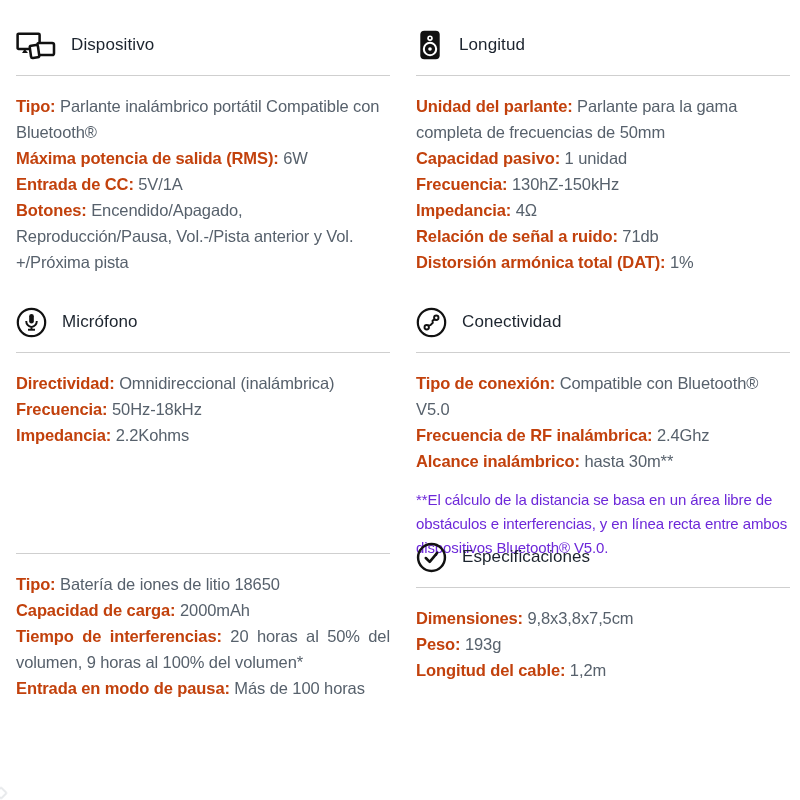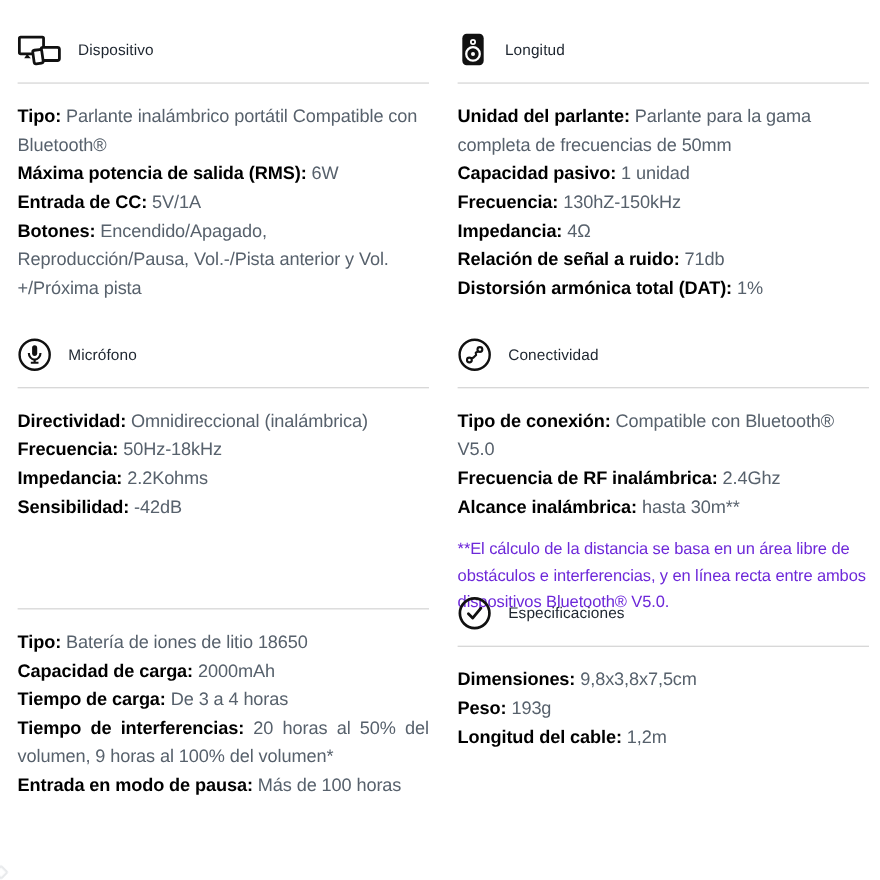--- a/index.html
+++ b/index.html
@@ -17,38 +17,38 @@
   .section { min-width:0; }
 
   .sec-header {
     display:flex;
     align-items:center;
     gap:15px;
     height:34px;
   }
   .sec-icon { flex:0 0 auto; display:flex; align-items:center; justify-content:center; }
   .sec-title {
-    font-size:14px;
+    font-size:17px;
     color:#1c242e;
     letter-spacing:.1px;
   }
   .divider {
     border:none;
     border-top:1px solid #cfcfcf;
     margin-top:13px;
   }
   .items { margin-top:17px; }
   .items p.spec {
     font-size:16.5px;
     line-height:26px;
     color:#57616c;
     letter-spacing:-0.1px;
   }
   .items p.spec b {
-    color:#000000;
+    color:#c2410c;
     font-weight:bold;
   }
   .items p.spec.justify { text-align:justify; }
   .footnote {
     margin-top:14px;
     font-size:15px;
     line-height:24px;
     color:#6d28d9;
     letter-spacing:-0.1px;
   }
@@ -126,52 +126,50 @@
           <line x1="9.3" y1="17.6" x2="14.7" y2="17.6" stroke="#111" stroke-width="1.5"></line>
         </svg>
       </span>
       <span class="sec-title">Micrófono</span>
     </div>
     <hr class="divider">
     <div class="items">
         <p class="spec"><b>Directividad:</b><span> Omnidireccional (inalámbrica)</span></p>
         <p class="spec"><b>Frecuencia:</b><span> 50Hz-18kHz</span></p>
         <p class="spec"><b>Impedancia:</b><span> 2.2Kohms</span></p>
-        <p class="spec"><b>Sensibilidad:</b><span> -42dB</span></p>
       </div>
 
   </div>
 
   <div class="section">
     <div class="sec-header">
       <span class="sec-icon">
         <svg width="31" height="31" viewBox="0 0 24 24" fill="none" stroke="#111">
           <circle cx="12" cy="12" r="10.6" stroke-width="1.7"></circle>
           <circle cx="8.3" cy="15.7" r="1.7" stroke-width="1.5"></circle>
           <circle cx="15.7" cy="8.3" r="1.7" stroke-width="1.5"></circle>
           <path d="M9.6 14.4 L11.2 14 L13 12.2 L12.8 10.6 L14.4 9.6" stroke-width="1.5" stroke-linecap="round" stroke-linejoin="round"></path>
         </svg>
       </span>
       <span class="sec-title">Conectividad</span>
     </div>
     <hr class="divider">
     <div class="items">
         <p class="spec"><b>Tipo de conexión:</b><span> Compatible con Bluetooth® V5.0</span></p>
         <p class="spec"><b>Frecuencia de RF inalámbrica:</b><span> 2.4Ghz</span></p>
-        <p class="spec"><b>Alcance inalámbrica:</b><span> hasta 30m**</span></p>
+        <p class="spec"><b>Alcance inalámbrico:</b><span> hasta 30m**</span></p>
       </div>
     <p class="footnote">**El cálculo de la distancia se basa en un área libre de obstáculos e interferencias, y en línea recta entre ambos dispositivos Bluetooth® V5.0.</p>
   </div>
 
   <div class="section">
     <hr class="divider">
     <div class="items">
         <p class="spec"><b>Tipo:</b><span> Batería de iones de litio 18650</span></p>
         <p class="spec"><b>Capacidad de carga:</b><span> 2000mAh</span></p>
-        <p class="spec"><b>Tiempo de carga:</b><span> De 3 a 4 horas</span></p>
         <p class="spec justify"><b>Tiempo de interferencias:</b><span> 20 horas al 50% del volumen, 9 horas al 100% del volumen*</span></p>
         <p class="spec"><b>Entrada en modo de pausa:</b><span> Más de 100 horas</span></p>
       </div>
 
   </div>
 
   <div class="section">
     <div class="sec-header">
       <span class="sec-icon">
         <svg width="31" height="31" viewBox="0 0 24 24" fill="none" stroke="#111">

